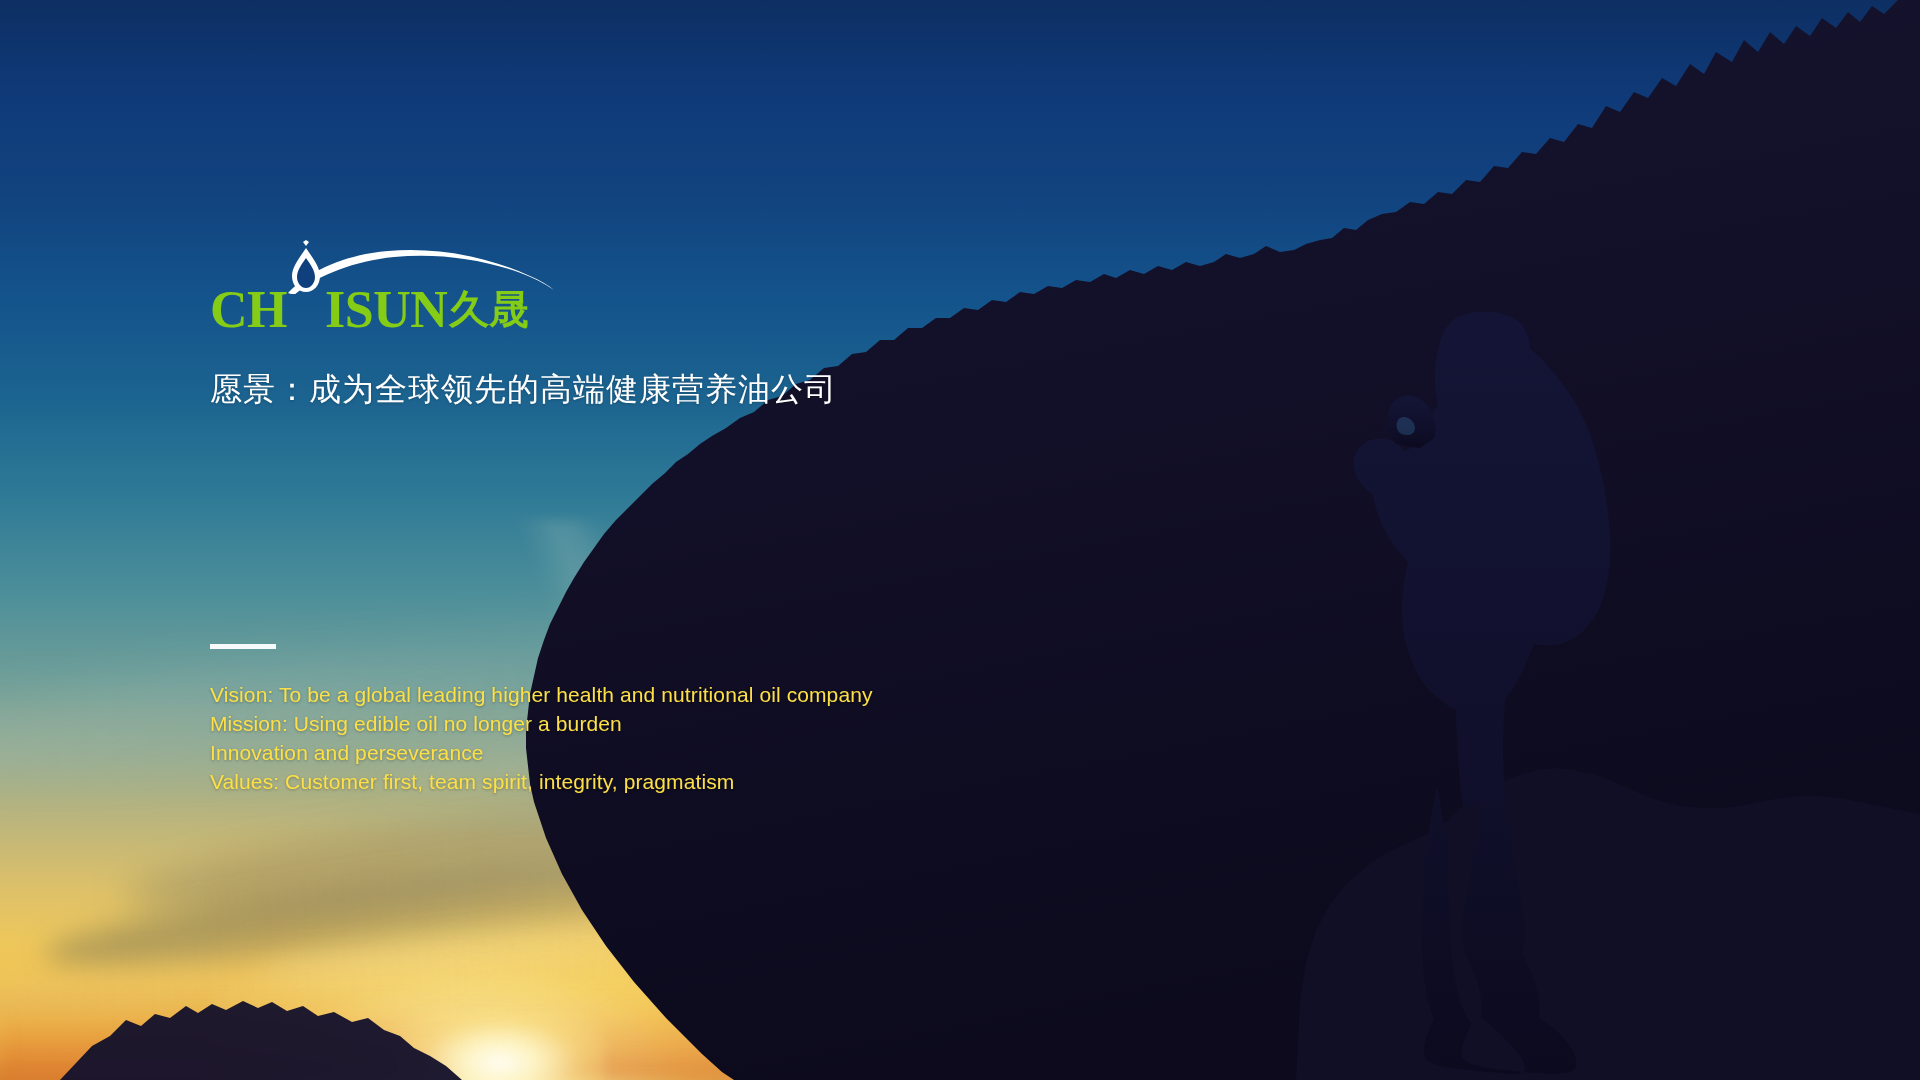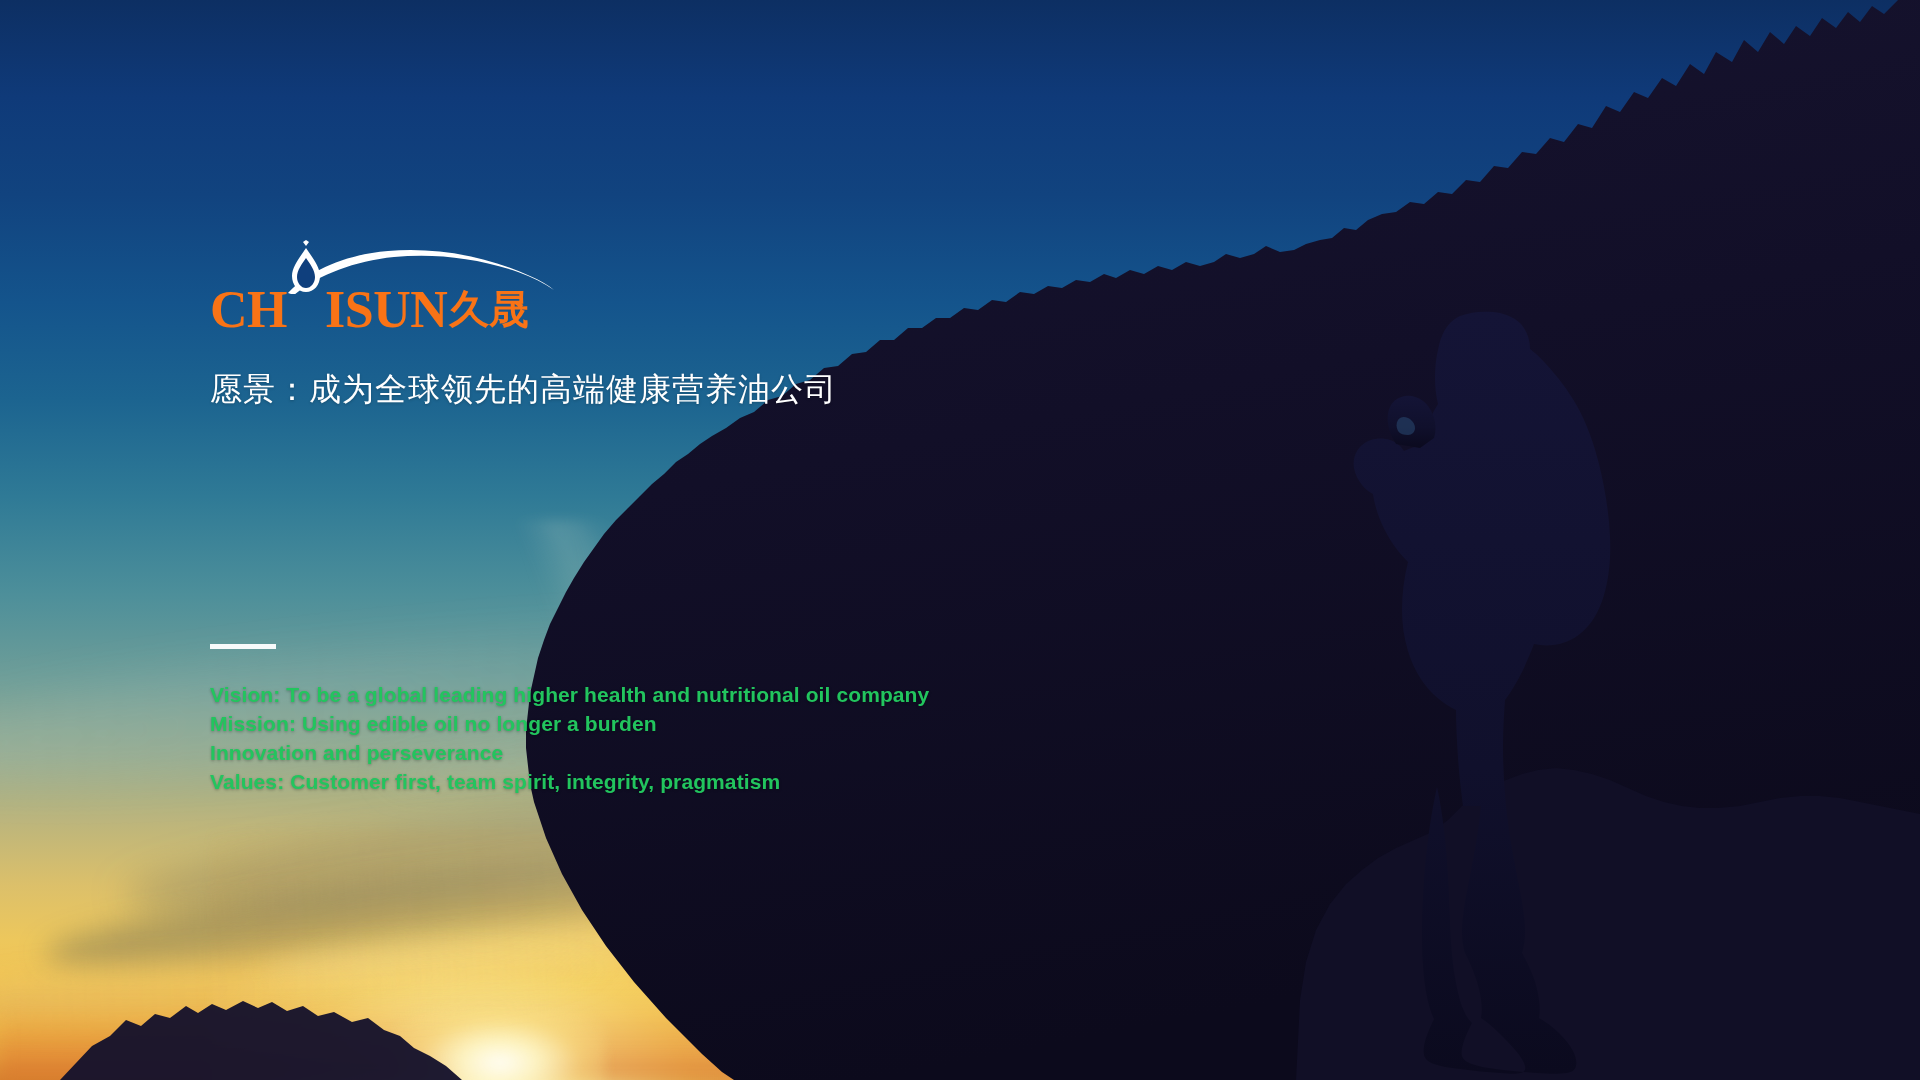--- a/index.html
+++ b/index.html
@@ -196,21 +196,21 @@
     height: 92px;
   }
   .logo-wordmark {
     position: absolute;
     left: 0;
     top: 36px;
     font-family: "Liberation Serif", serif;
     font-weight: 700;
     font-size: 52px;
     line-height: 52px;
-    color: #f97316;
+    color: #84cc16;
     letter-spacing: -0.5px;
     white-space: nowrap;
     display: flex;
     align-items: flex-end;
   }
   .logo-latin-a { font-size: 52px; }
   .logo-drop-slot {
     display: inline-block;
     position: relative;
     width: 38px;
@@ -244,24 +244,24 @@
     width: 66px;
     height: 5px;
     background: #ffffff;
     opacity: 0.95;
   }
 
   .en-block {
     position: absolute;
     left: 0;
     top: 680px;
-    color: #22c55e;
+    color: #fde047;
     font-size: 21px;
     line-height: 29px;
-    font-weight: 700;
+    font-weight: 400;
     letter-spacing: 0.1px;
     text-shadow: 0 1px 3px rgba(0,0,0,0.3);
     white-space: nowrap;
   }
 </style>
 </head>
 <body>
 
 <div id="stage">
 

